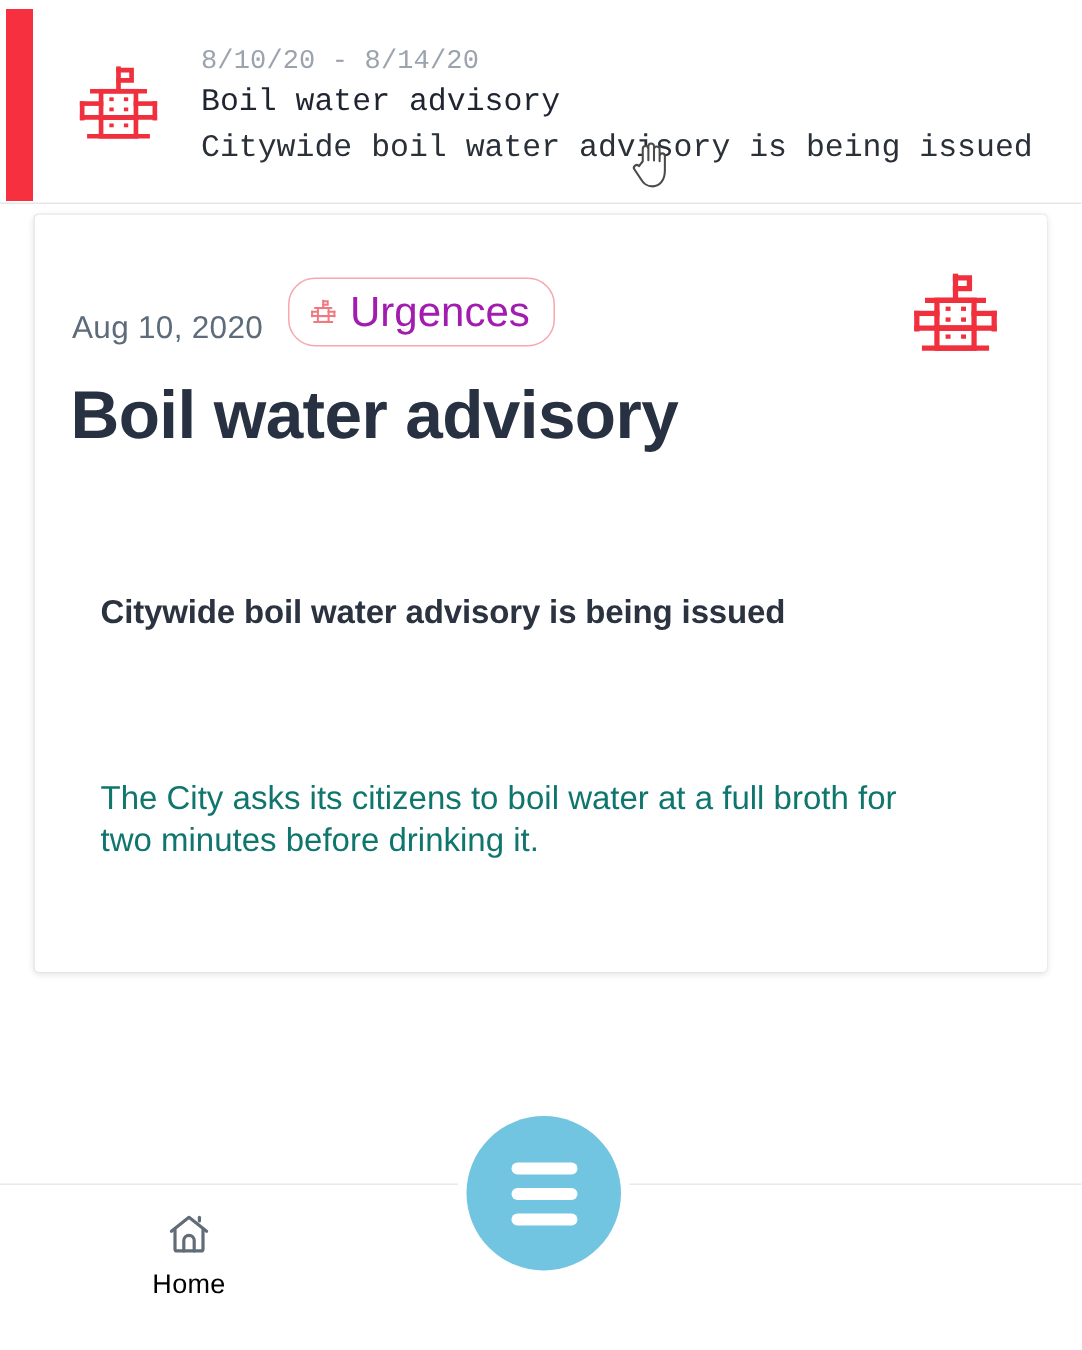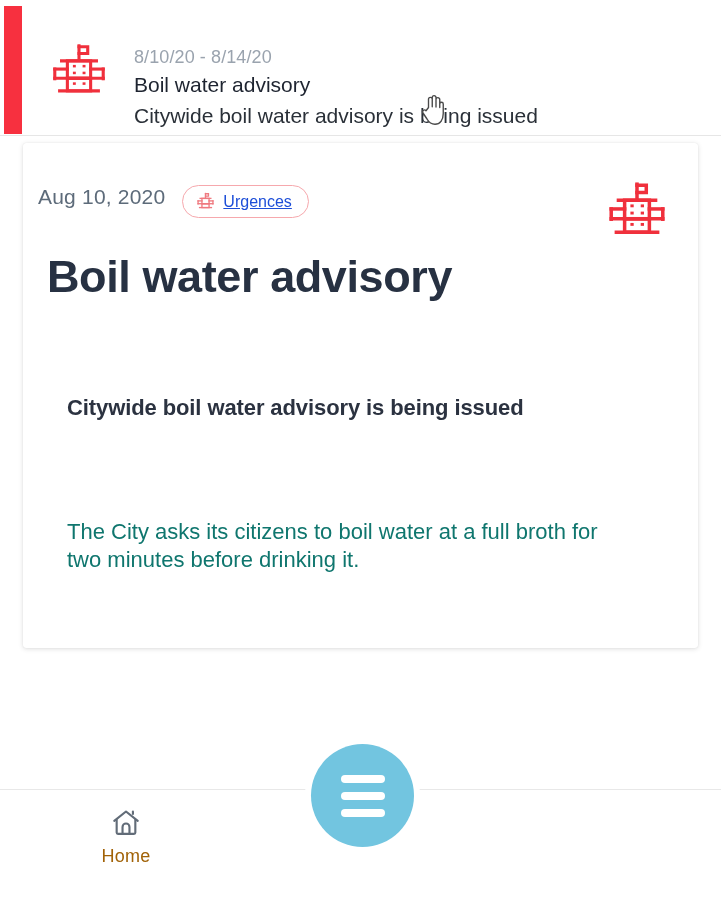--- a/index.html
+++ b/index.html
@@ -45,22 +45,23 @@
     position: absolute;
     left: 48px;
     top: 36px;
     width: 62px;
     height: 62px;
   }
 
   .alert-text {
     position: absolute;
     left: 134px;
-    top: 40px;
+    top: 24px;
     width: 560px;
+    font-family: Liberation Mono, monospace;
   }
 
   .alert-dates {
     font-size: 18px;
     color: #9aa3ae;
     letter-spacing: .1px;
     line-height: 26px;
     white-space: nowrap;
   }
 
@@ -85,24 +86,24 @@
     top: 143px;
     width: 675px;
     height: 505px;
     background: #ffffff;
     border-radius: 3px;
     box-shadow: 0 1px 5px rgba(0,0,0,.13), 0 0 1px rgba(0,0,0,.12);
   }
 
   .card-head {
     position: absolute;
-    left: 15px;
+    left: 25px;
     top: 42px;
     display: flex;
-    align-items: flex-start;
+    align-items: flex-end;
     gap: 17px;
   }
 
   .card-date {
     font-size: 21px;
     color: #5d6b7a;
     letter-spacing: .2px;
     white-space: nowrap;
   }
 
@@ -110,24 +111,23 @@
     display: inline-flex;
     align-items: center;
     gap: 8px;
     border: 1.6px solid #f6a8ad;
     border-radius: 18px;
     padding: 6px 16px 6px 13px;
     background: #fff;
   }
 
   .badge-label {
-    font-size: 16px;
-    color: #1d4ed8;
-    white-space: nowrap;
-    text-decoration: underline;
+    font-size: 28px;
+    color: #a21caf;
+    white-space: nowrap;
   }
 
   .badge-icon { width: 19px; height: 19px; display: block; }
 
   .card-corner-icon {
     position: absolute;
     right: 28px;
     top: 35px;
     width: 66px;
     height: 66px;
@@ -184,21 +184,21 @@
     display: flex;
     flex-direction: column;
     align-items: center;
     gap: 7px;
   }
 
   .nav-icon { width: 34px; height: 32px; display: block; }
 
   .nav-label {
     font-size: 18px;
-    color: #a16207;
+    color: #000000;
     letter-spacing: .2px;
   }
 
   .fab {
     position: absolute;
     left: 311px;
     top: -46px;
     width: 103px;
     height: 103px;
     border-radius: 50%;

